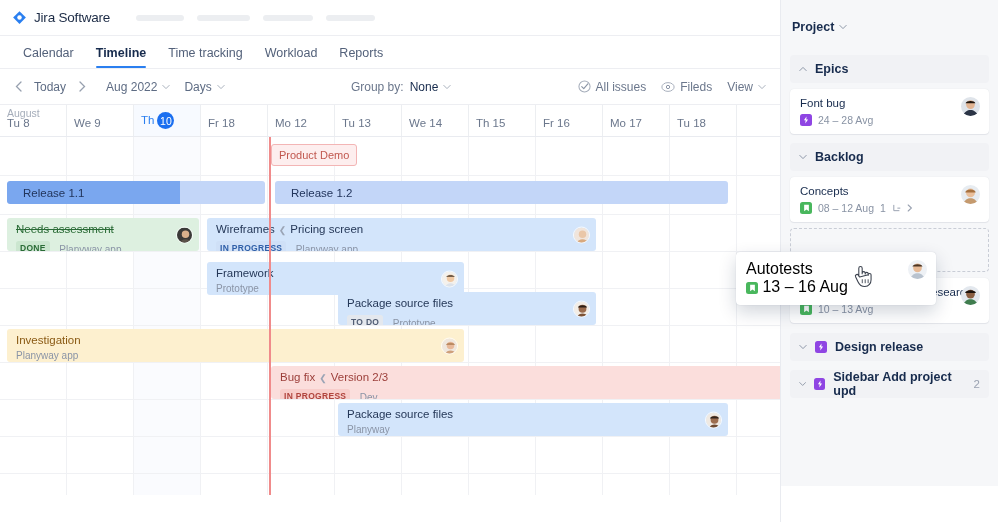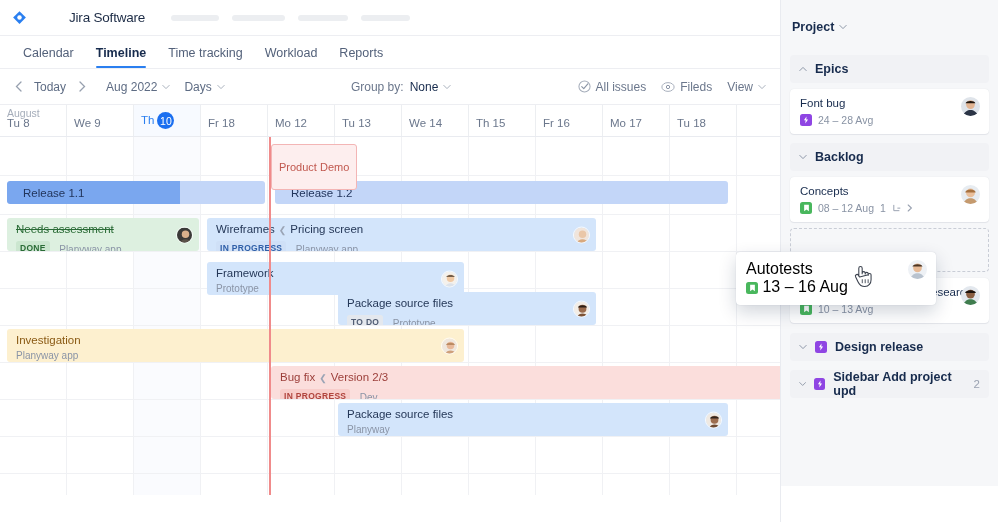--- a/index.html
+++ b/index.html
@@ -22,21 +22,21 @@
   }
 
   
   .appbar {
     height: 36px; display: flex; align-items: center;
     padding: 0 0 0 12px; border-bottom: 1px solid #edeef2;
     background: #fff;
   }
   .logo-wrap { display: flex; align-items: center; gap: 7px; }
   .logo-mark { width: 15px; height: 15px; display: block; }
-  .logo-text { font-size: 13.5px; color: #1c2b45; letter-spacing: -.2px; font-weight: 400; margin-left: 35px; }
+  .logo-text { font-size: 13.5px; color: #1c2b45; letter-spacing: -.2px; font-weight: 400; }
   .pill-row { display: flex; align-items: center; gap: 13px; margin-left: 26px; }
   .pill { height: 6px; border-radius: 3px; background: #eceef1; }
   .pill.p1 { width: 48px; } .pill.p2 { width: 53px; }
   .pill.p3 { width: 50px; } .pill.p4 { width: 49px; }
 
   
   .navtabs { height: 33px; display: flex; align-items: flex-end; padding-left: 12px;
              border-bottom: 1px solid #edeef2; gap: 0; }
   .navtab {
     position: relative; font-size: 12.5px; color: #53617a;
@@ -88,21 +88,21 @@
 
   .bar { position: absolute; border-radius: 3px; z-index: 5; overflow: hidden; }
   .bar .btitle { font-size: 11.5px; line-height: 1; white-space: nowrap; }
   .bar .bsub { font-size: 10px; color: #8a94a6; white-space: nowrap; }
   .bavatar { position: absolute; right: 6px; top: 50%; transform: translateY(-50%);
              width: 17px; height: 17px; border-radius: 50%; overflow: hidden; border: 1px solid rgba(255,255,255,.8); }
   .chip { display: inline-block; font-size: 8.5px; font-weight: bold; letter-spacing: .3px;
           padding: 2px 4px; border-radius: 2.5px; vertical-align: middle; }
   .milestone {
     position: absolute; z-index: 7; border: 1px solid #f3b5b5; background: #fdeeee;
-    color: #c1584f; font-size: 11px; border-radius: 3px; padding: 16px 7px; white-space: nowrap;
+    color: #c1584f; font-size: 11px; border-radius: 3px; padding: 4px 7px; white-space: nowrap;
   }
   .rel-bar { height: 23px; background: #c3d6f8; border-radius: 3px; display: flex; align-items: center; }
   .rel-prog { position: absolute; left: 0; top: 0; bottom: 0; background: #7aa7ef; border-radius: 3px 0 0 3px; }
   .rel-label { position: relative; z-index: 2; font-size: 11.5px; color: #22355c; padding-left: 16px; }
 
   .bar-green { background: #ddf0e0; }
   .bar-blue  { background: #d3e5fb; }
   .bar-amber { background: #fdf0cf; }
   .bar-pink  { background: #fbdedc; }
   .bar-inner { padding: 6px 9px; display: flex; flex-direction: column; gap: 3px; }

